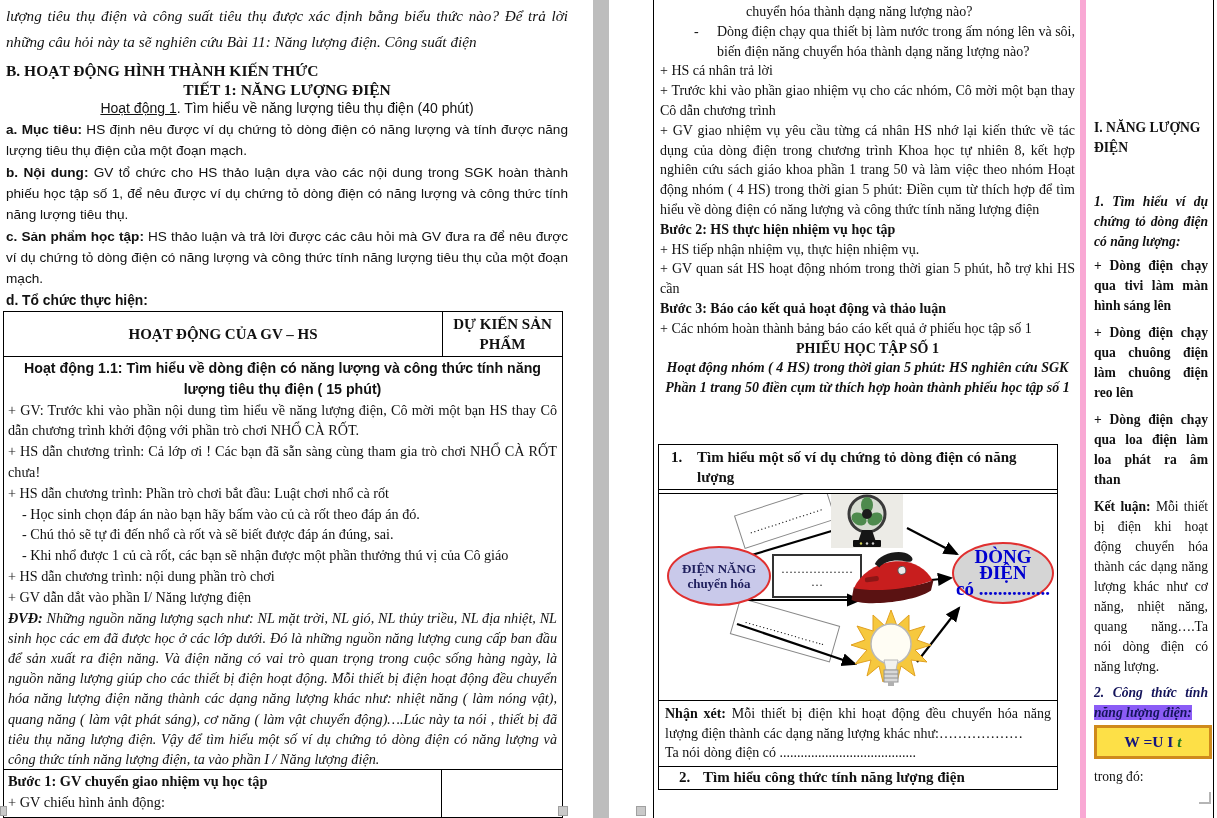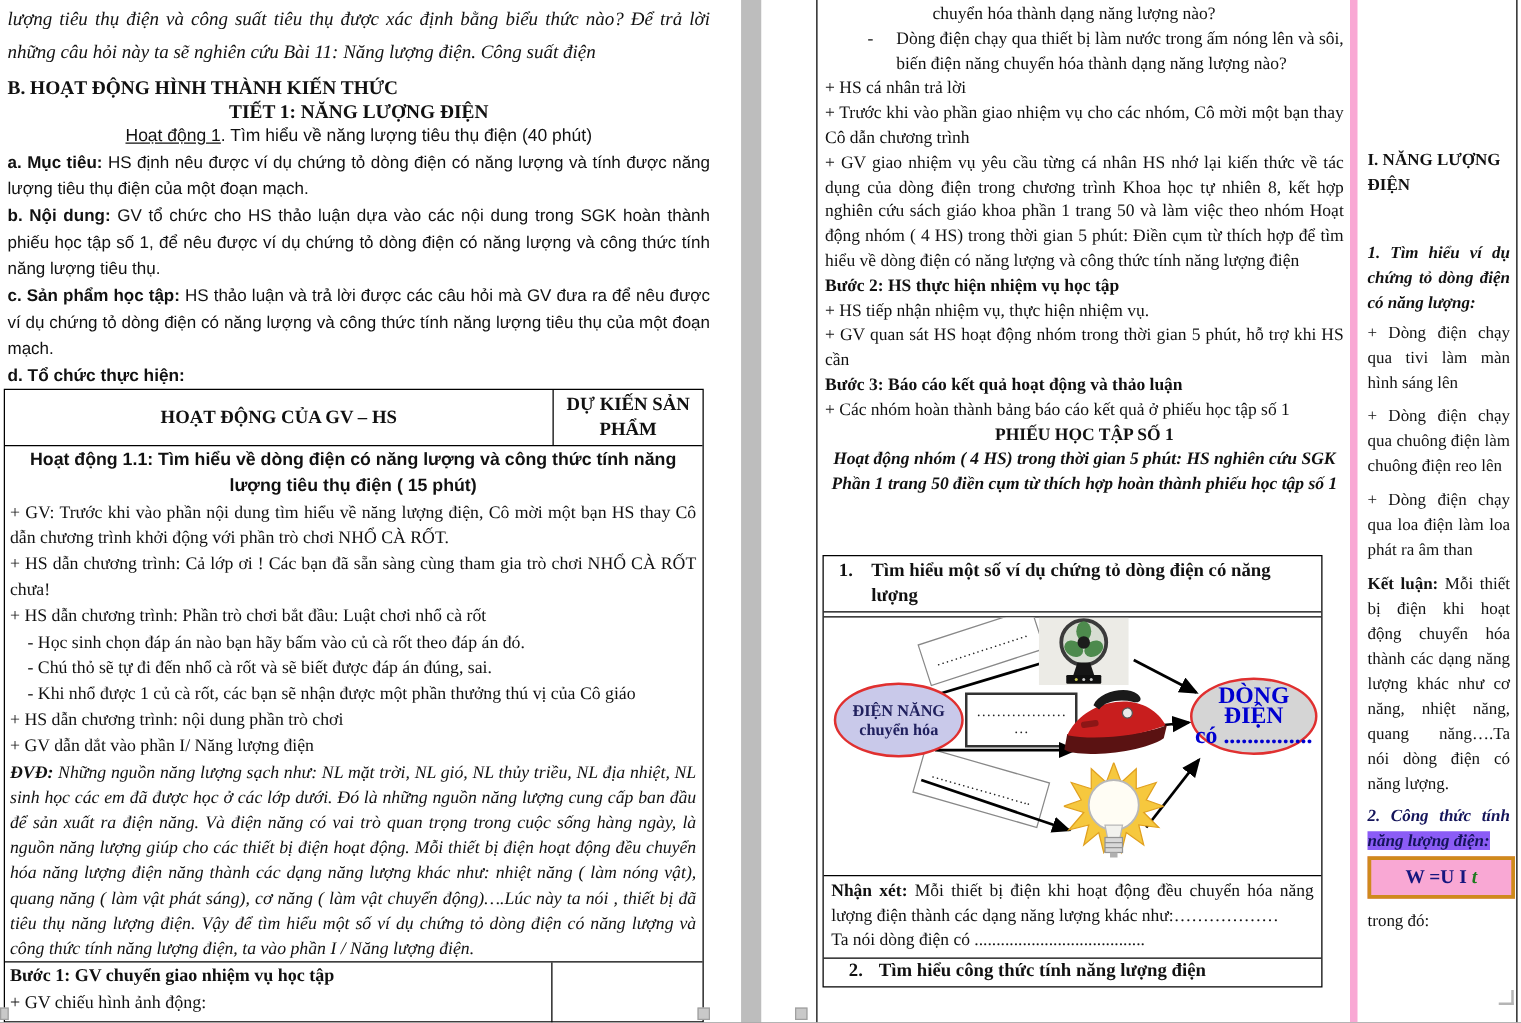--- a/index.html
+++ b/index.html
@@ -48,25 +48,25 @@
   .p2main .cont{padding-left:86px;}
   .dash-item{position:relative;padding-left:57px;}
   .dash-item .dash{position:absolute;left:34px;}
   .phieu-t{font-size:15px;font-weight:bold;text-align:center;}
   .phieu-s{font-size:14.2px;font-weight:bold;font-style:italic;text-align:center;line-height:19.8px;}
   .p2notes{position:absolute;left:433px;top:0;width:126px;height:818px;box-sizing:border-box;
            padding:118px 5px 0 7px;}
   .p2notes p{margin:0;font-size:13.6px;line-height:20px;text-align:justify;}
   .n-h{font-weight:bold;font-size:14.5px;margin-bottom:34px !important;text-align:left !important;}
   .n-sub1{font-weight:bold;font-style:italic;margin-bottom:4px !important;}
-  .n-ex{margin-bottom:7px !important;}
+  .n-ex{margin-bottom:7px !important;font-weight:bold;}
   .n-kl{margin-bottom:6px !important;}
   .n-sub2{font-weight:bold;font-style:italic;color:#14145a;margin-bottom:2px !important;}
   .n-sub2 .hl{background:#8b5cf6;}
-  .formula{width:112px;height:28px;background:#f9a8d4;border:3px solid #cf8a1c;margin:2px 0 8px 0;
+  .formula{width:112px;height:28px;background:#fde047;border:3px solid #cf8a1c;margin:2px 0 8px 0;
            display:flex;align-items:center;justify-content:center;font-size:15.5px;font-weight:bold;}
   .formula .fm{color:#15157e;} .formula .ft{color:#1e7a1e;font-style:italic;margin-left:4px;}
 
   
   .ws{position:absolute;left:49px;top:444px;width:400px;border:1px solid #000;background:#fff;box-sizing:border-box;}
   .ws-head{display:flex;padding:3px 6px 2px 12px;font-weight:bold;font-size:15px;line-height:19.5px;border-bottom:1px solid #000;}
   .ws-head .num{width:26px;flex:none;} .ws-head .txt{flex:1;}
   .ws-spacer{height:3px;border-bottom:1px solid #000;}
   .ws-diagram{position:relative;height:206px;overflow:hidden;}
   .ws-note{border-top:1px solid #000;padding:3px 6px;font-size:14px;line-height:19.5px;text-align:justify;}

